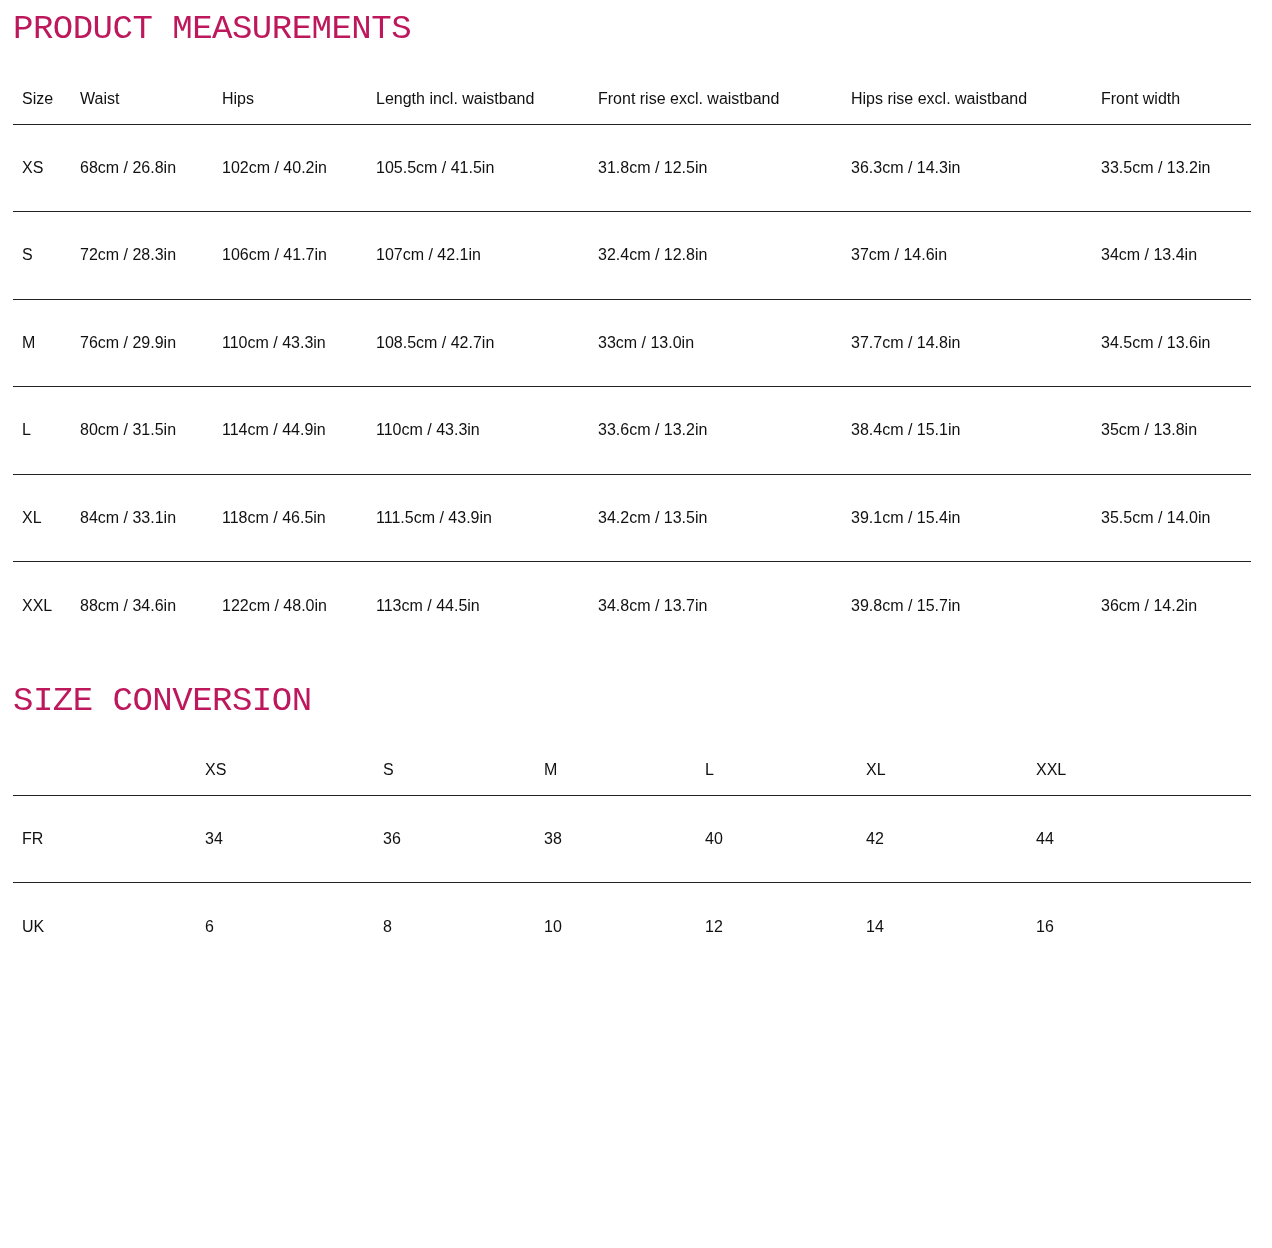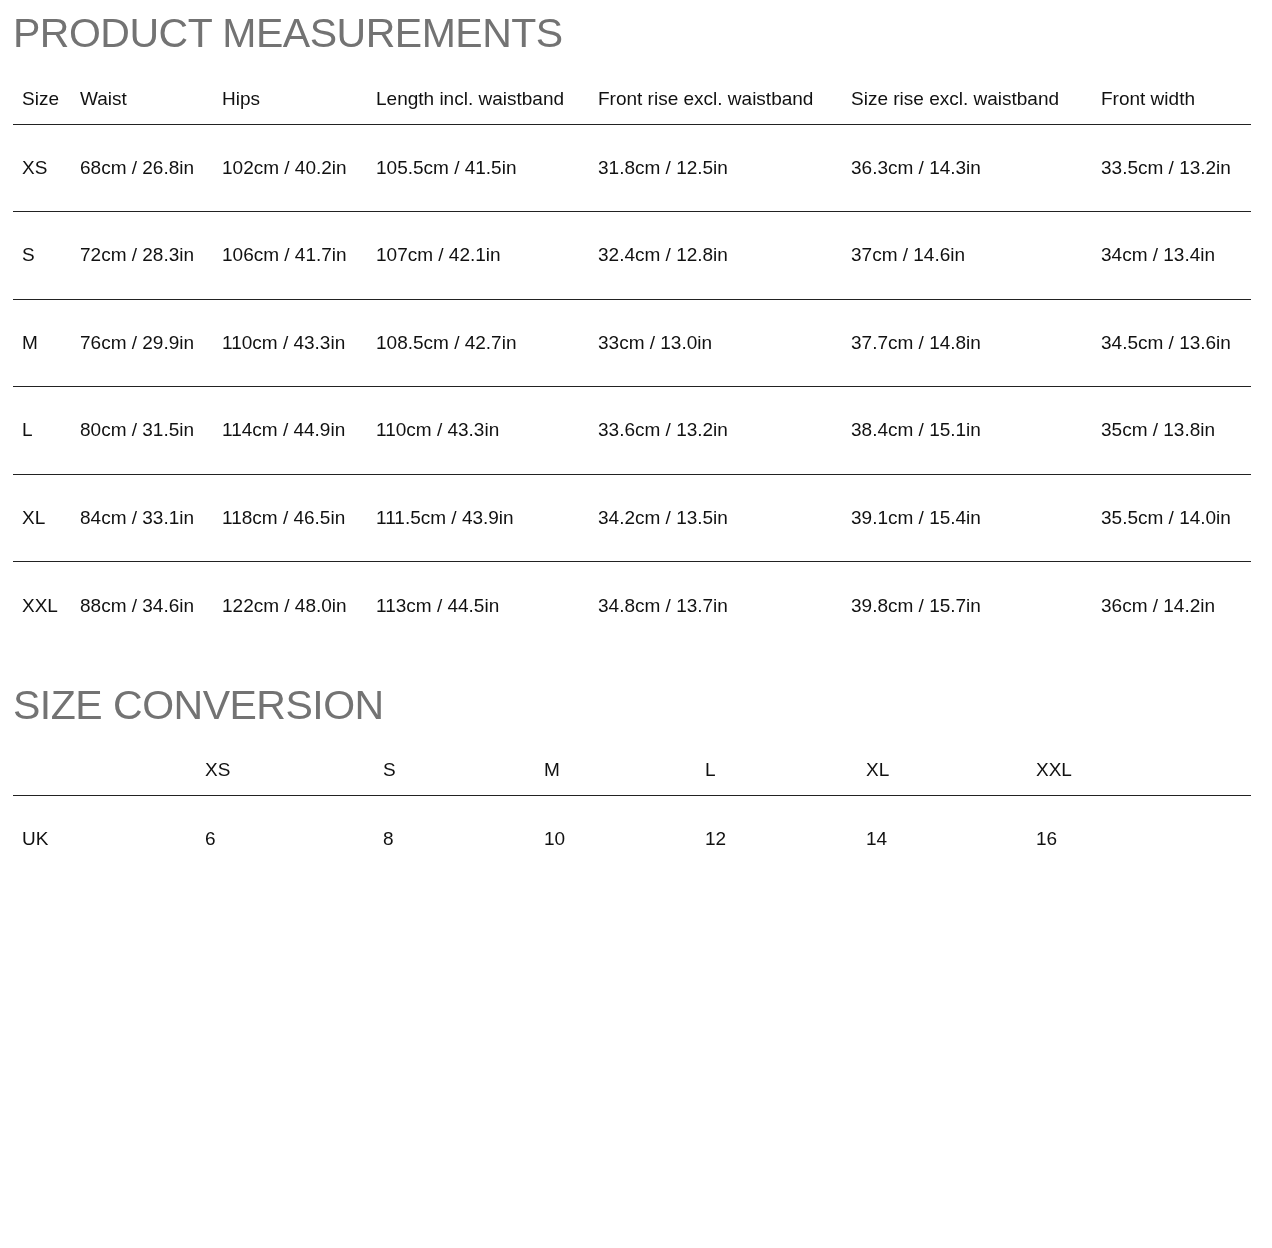--- a/index.html
+++ b/index.html
@@ -2,30 +2,30 @@
 <html><head>
 <meta charset="utf-8">
 <style>
   html, body { margin: 0; padding: 0; background: #ffffff; }
   body {
     width: 1272px; height: 1248px; position: relative; overflow: hidden;
     font-family: "Liberation Sans", sans-serif; color: #111111;
   }
   .section-title {
     position: absolute; left: 13px; margin: 0;
-    font-family: Liberation Sans, sans-serif;
-    font-weight: normal; font-size: 41px; letter-spacing: -0.5px;
-    color: #737373; white-space: nowrap;
+    font-family: Liberation Mono, monospace;
+    font-weight: normal; font-size: 34px; letter-spacing: -0.5px;
+    color: #be185d; white-space: nowrap;
   }
   #title-measure { top: 10px; }
   #title-convert { top: 682px; }
   table {
     position: absolute; left: 13px; width: 1238px;
     border-collapse: collapse; table-layout: fixed;
-    font-size: 19px;
+    font-size: 16px;
   }
   th, td {
     text-align: left; font-weight: normal; padding: 0 0 0 9px;
     white-space: nowrap; overflow: visible; vertical-align: middle;
   }
   thead tr { height: 52px; }
   thead th { border-bottom: 1.5px solid #222222; padding-top: 2px; }
   tbody tr { height: 87.5px; }
   tbody tr td { border-bottom: 1.5px solid #222222; }
   tbody tr:last-child td { border-bottom: none; }
@@ -47,21 +47,21 @@
       <col style="width:250px">
       <col style="width:159px">
   </colgroup>
   <thead>
     <tr>
       <th>Size</th>
       <th>Waist</th>
       <th>Hips</th>
       <th>Length incl. waistband</th>
       <th>Front rise excl. waistband</th>
-      <th>Size rise excl. waistband</th>
+      <th>Hips rise excl. waistband</th>
       <th>Front width</th>
     </tr>
   </thead>
   <tbody>
     <tr>
       <td>XS</td>
       <td>68cm / 26.8in</td>
       <td>102cm / 40.2in</td>
       <td>105.5cm / 41.5in</td>
       <td>31.8cm / 12.5in</td>
@@ -134,20 +134,29 @@
       <th>XS</th>
       <th>S</th>
       <th>M</th>
       <th>L</th>
       <th>XL</th>
       <th>XXL</th>
     </tr>
   </thead>
   <tbody>
     <tr>
+      <td>FR</td>
+      <td>34</td>
+      <td>36</td>
+      <td>38</td>
+      <td>40</td>
+      <td>42</td>
+      <td>44</td>
+    </tr>
+    <tr>
       <td>UK</td>
       <td>6</td>
       <td>8</td>
       <td>10</td>
       <td>12</td>
       <td>14</td>
       <td>16</td>
     </tr>
   </tbody>
 </table>

